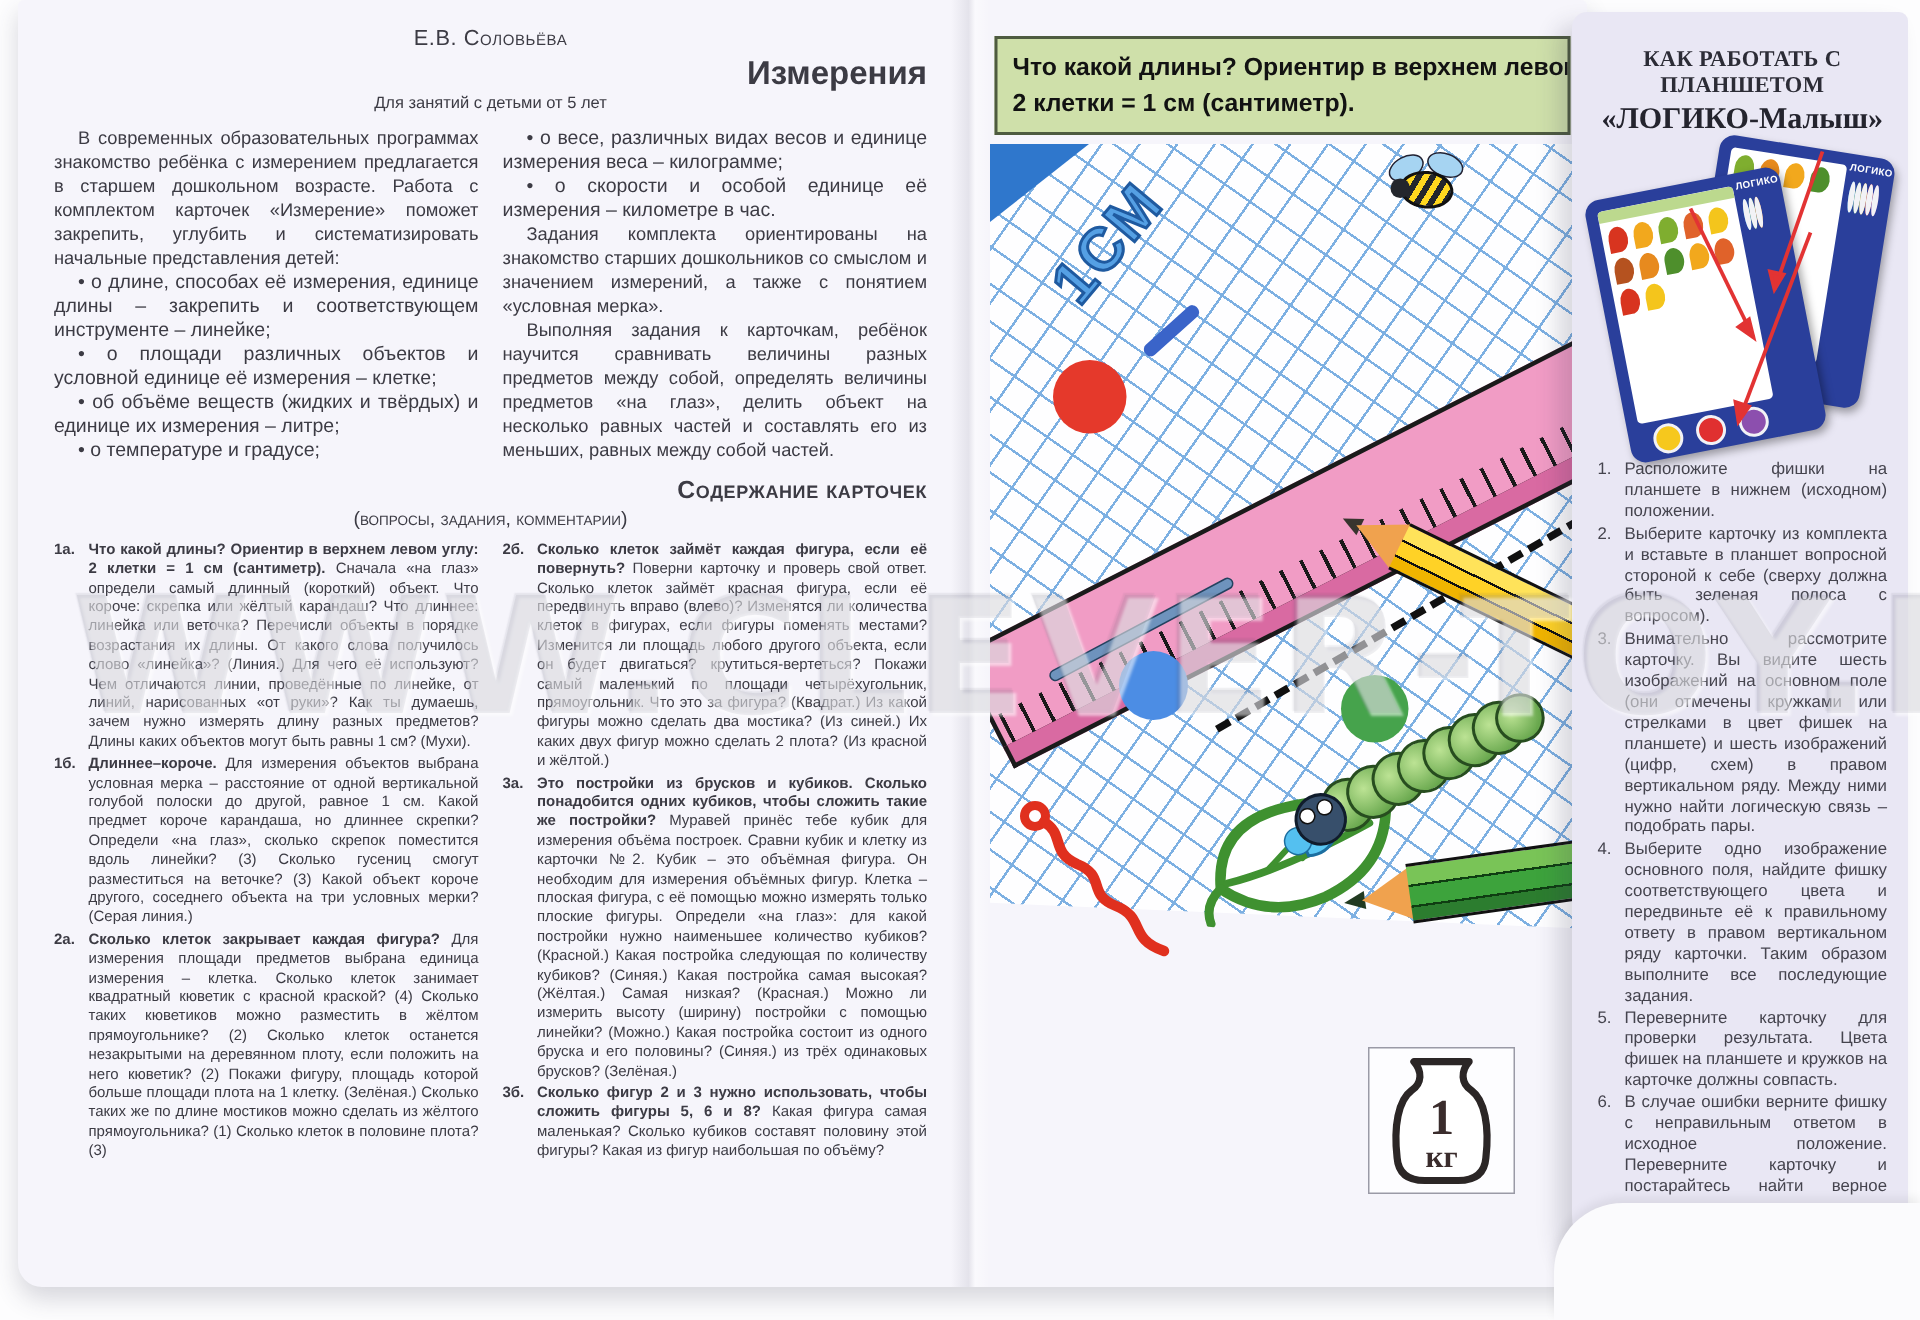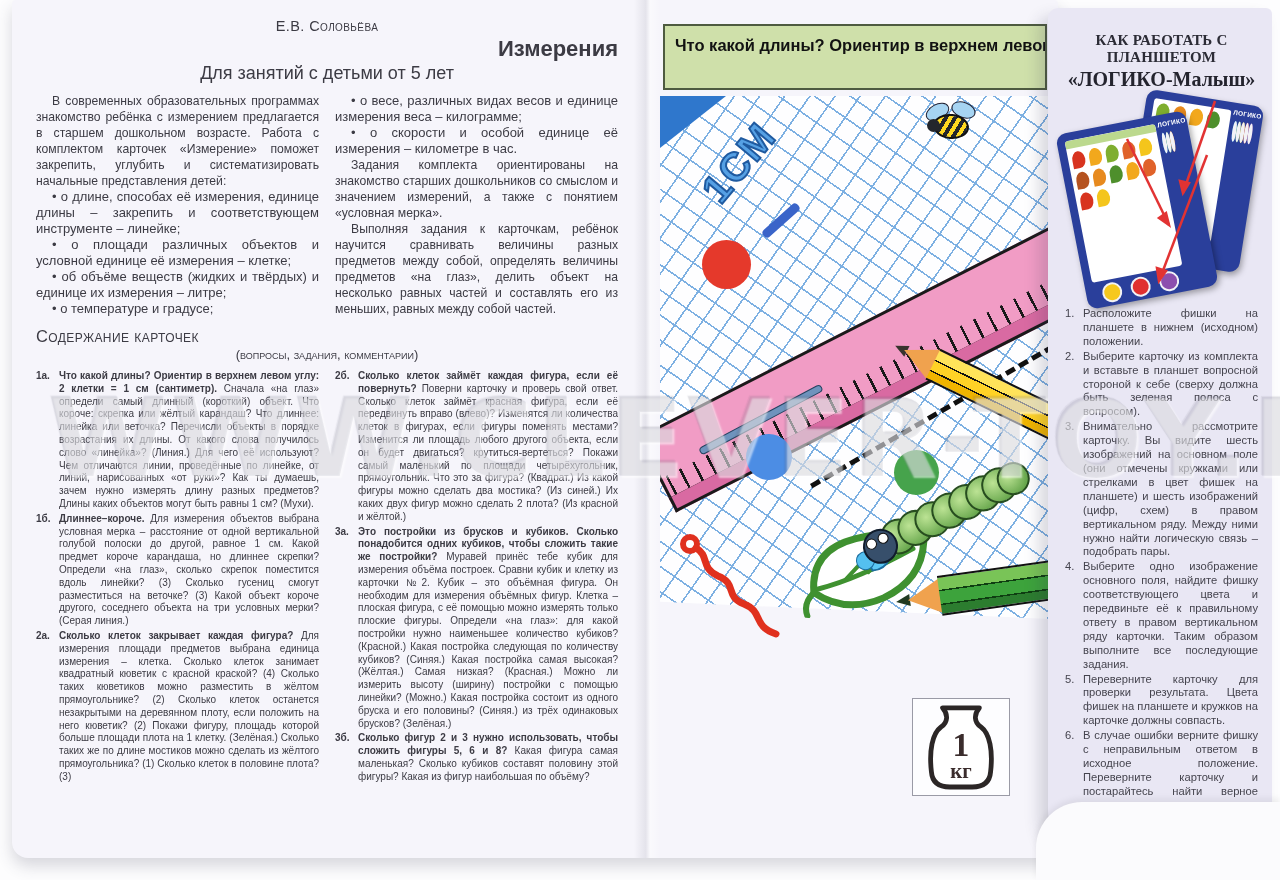--- a/index.html
+++ b/index.html
@@ -6,29 +6,29 @@
   #stage{position:relative;width:1280px;height:880px;overflow:hidden;background:#fdfdfe;font-family:"Liberation Sans",sans-serif;color:#3c3b44;}
 
   
   .sheet{position:absolute;left:12px;top:0;width:1046px;height:858px;background:#f6f5fb;border-radius:4px 4px 12px 16px;box-shadow:0 8px 16px rgba(60,60,85,.20);}
   .spine{position:absolute;left:634px;top:0;width:26px;height:858px;background:linear-gradient(90deg,rgba(0,0,0,0) 0,rgba(70,70,95,.10) 45%,rgba(255,255,255,.45) 62%,rgba(0,0,0,0) 100%);}
 
   
   .left-page{position:absolute;left:12px;top:0;width:624px;height:858px;padding:18px 18px 0 24px;box-sizing:border-box;}
   .h-author{font-size:14.5px;text-align:center;font-variant:small-caps;letter-spacing:.4px;}
   .h-title{font-size:22px;font-weight:700;text-align:right;margin:2px 0 1px;}
-  .h-sub{font-size:18px;text-align:center;margin:0 0 9px;}
+  .h-sub{font-size:11px;text-align:center;margin:0 0 9px;}
   .h-method{font-size:17.5px;text-align:center;margin:0 0 9px;font-variant:small-caps;letter-spacing:.4px;}
   .cols{display:flex;gap:16px;}
   .col{width:50%;box-sizing:border-box;}
   .p{margin:0;text-indent:16px;text-align:justify;font-size:12.2px;line-height:16px;}
   .bullets{list-style:none;margin:0;padding:0;}
   .bullets li{text-indent:16px;text-align:justify;font-size:13px;line-height:16px;}
   .bullets li::before{content:"• ";}
-  .h-content{font-size:16.5px;text-align:left;margin:10px 0 1px;font-variant:small-caps;letter-spacing:.4px;}
+  .h-content{font-size:16.5px;text-align:right;margin:10px 0 1px;font-variant:small-caps;letter-spacing:.4px;font-weight:bold;}
   .h-content-sub{font-size:13px;text-align:center;margin:0 0 8px;font-variant:small-caps;}
   .items .item{display:flex;margin:0 0 2px;}
   .inum{width:23px;flex:none;font-weight:700;font-size:10px;line-height:12.8px;}
   .itext{flex:1;margin:0;font-size:10px;line-height:12.8px;text-align:justify;}
   .itext b{font-weight:700;}
 
   
   .banner{position:absolute;left:663px;top:24px;width:384px;height:66px;background:#cfe0aa;border:2px solid #4e5b40;box-sizing:border-box;padding:7px 10px 0;overflow:hidden;white-space:nowrap;z-index:5;}
   .banner p{margin:0;font-weight:700;font-size:16.5px;line-height:24px;color:#121212;}
   .illus{position:absolute;left:660px;top:96px;width:390px;height:570px;overflow:hidden;z-index:4;background:
@@ -182,20 +182,21 @@
           <p class="itext"><b>Сколько фигур 2 и 3 нужно использовать, чтобы сложить фигуры 5, 6 и 8?</b> <span>Какая фигура самая маленькая? Сколько кубиков составят половину этой фигуры? Какая из фигур наибольшая по объёму?</span></p>
         </div>
       </div>
     </div>
   </div>
 
   <div class="spine"></div>
 
   <div class="banner">
     <p>Что какой длины?  Ориентир в верхнем левом углу:</p>
+    <p>2 клетки  = 1 см (сантиметр).</p>
   </div>
 
   <div class="illus">
     <div class="corner-tri"></div>
     <div class="lbl1cm">1СМ</div>
     <div class="lbl-underline"></div>
 
     <div class="fly">
       <span class="wingL"></span>
       <span class="wingR"></span>

